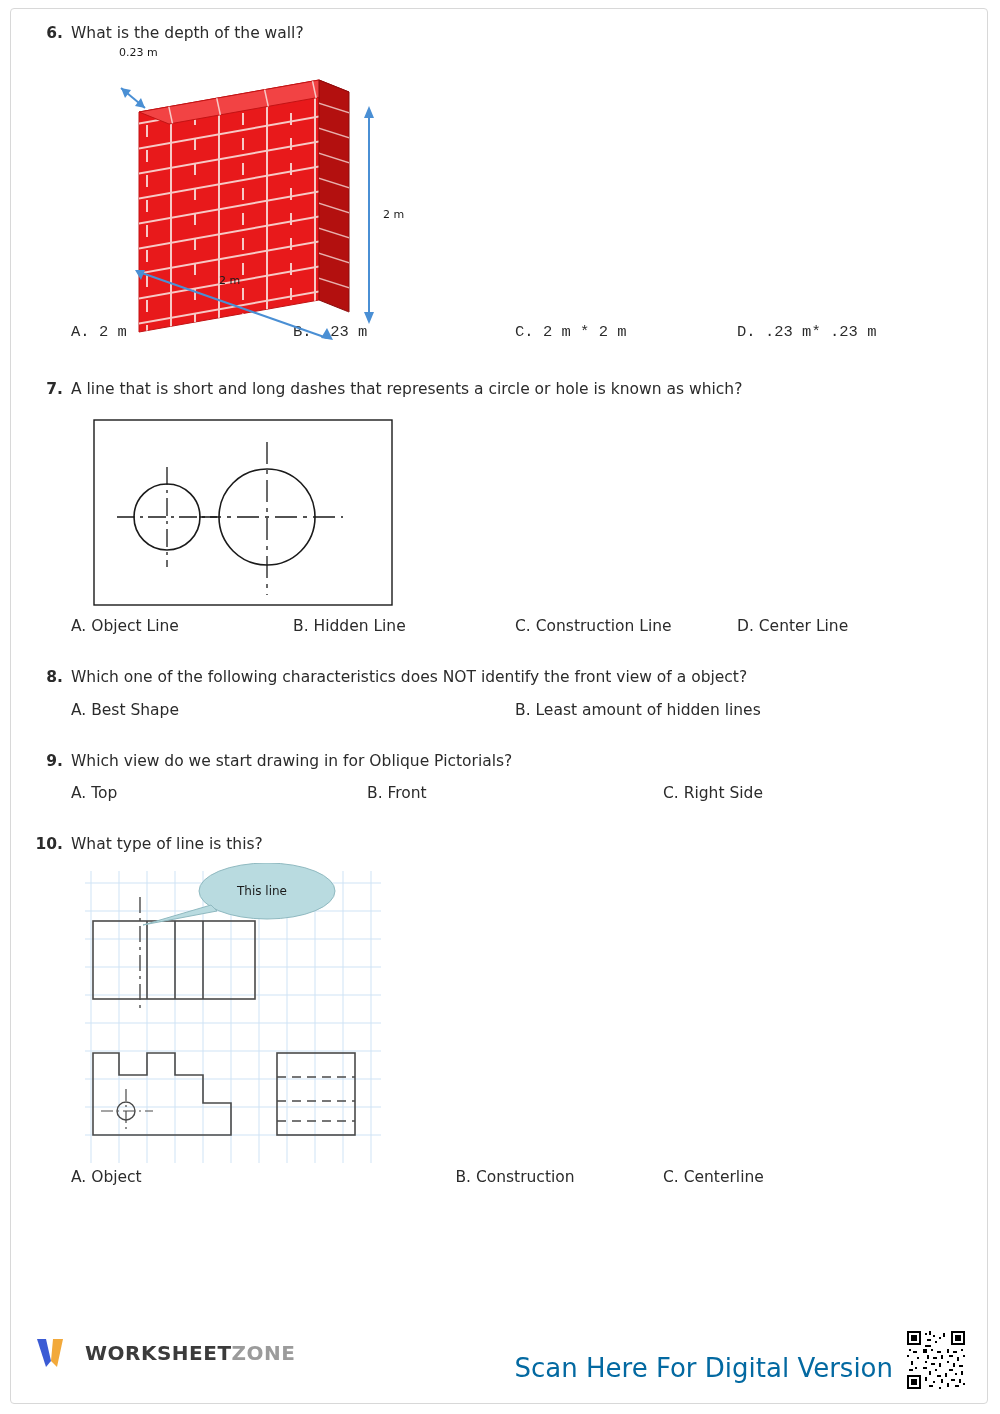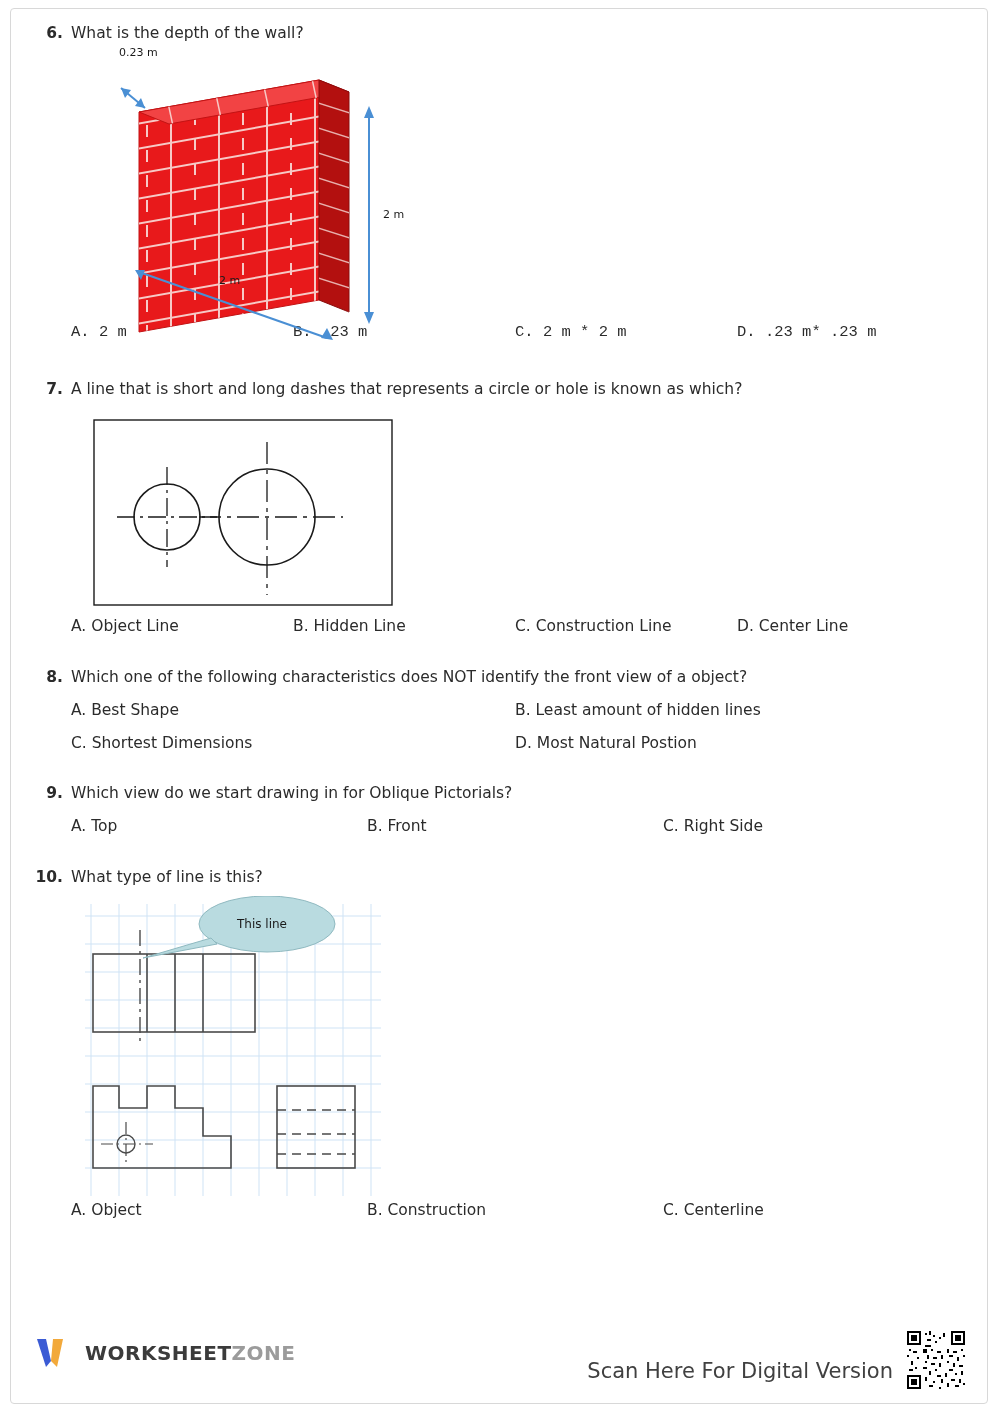--- a/index.html
+++ b/index.html
@@ -111,22 +111,22 @@
     font-weight: bold;
     letter-spacing: 0.5px;
     color: #3b3b3b;
     margin-left: 10px;
   }
   .brand-name .zone { color: #9b9b9b; font-weight: bold; }
   .scan {
     position: absolute;
     right: 72px;
     bottom: 10px;
-    font-size: 21px;
-    color: #404040;
+    font-size: 26px;
+    color: #0369a1;
   }
   .qr {
     position: absolute;
     right: 0;
     bottom: 4px;
     width: 58px;
     height: 58px;
   }
   .sep-space { height: 18px; }
 </style>
@@ -258,24 +258,20 @@
     </div>
 
     <div class="q" style="margin-top:30px;">
       <div class="qhead">
         <div class="qnum">8.</div>
         <div class="qtext">Which one of the following characteristics does NOT identify the front view of a object?</div>
       </div>
       <div class="answers">
         <div class="ans" style="width:444px;">A. Best Shape</div>
         <div class="ans">B. Least amount of hidden lines</div>
-      </div>
-      <div class="answers">
-        <div class="ans" style="width:444px;">C. Shortest Dimensions</div>
-        <div class="ans">D. Most Natural Postion</div>
       </div>
     </div>
 
     <div class="q" style="margin-top:30px;">
       <div class="qhead">
         <div class="qnum">9.</div>
         <div class="qtext">Which view do we start drawing in for Oblique Pictorials?</div>
       </div>
       <div class="answers">
         <div class="ans" style="width:296px;">A. Top</div>
@@ -343,21 +339,21 @@
           </g>
 
           <ellipse cx="196" cy="28" rx="68" ry="28" fill="#b9dbe0" stroke="#8fb9c0" stroke-width="1"></ellipse>
           <path d="M140,42 L72,62 L146,48 Z" fill="#b9dbe0" stroke="#8fb9c0" stroke-width="1"></path>
         </svg>
         <div class="label-small" style="left:166px; top:20px; font-size:12px;">This line</div>
       </div>
 
       <div class="answers" style="margin-top:-6px;">
         <div class="ans" style="width:296px;">A. Object</div>
-        <div class="ans" style="width:296px;">B. Construction</div>
+        <div class="ans" style="width:296px;text-align:center;">B. Construction</div>
         <div class="ans">C. Centerline</div>
       </div>
     </div>
 
   </div>
 
   <div class="footer">
     <div class="brand">
       <svg width="42" height="40" viewBox="0 0 42 40">
         <path d="M4,6 L13,6 L18,28 L13,34 Z" fill="#3b5bd4"></path>

